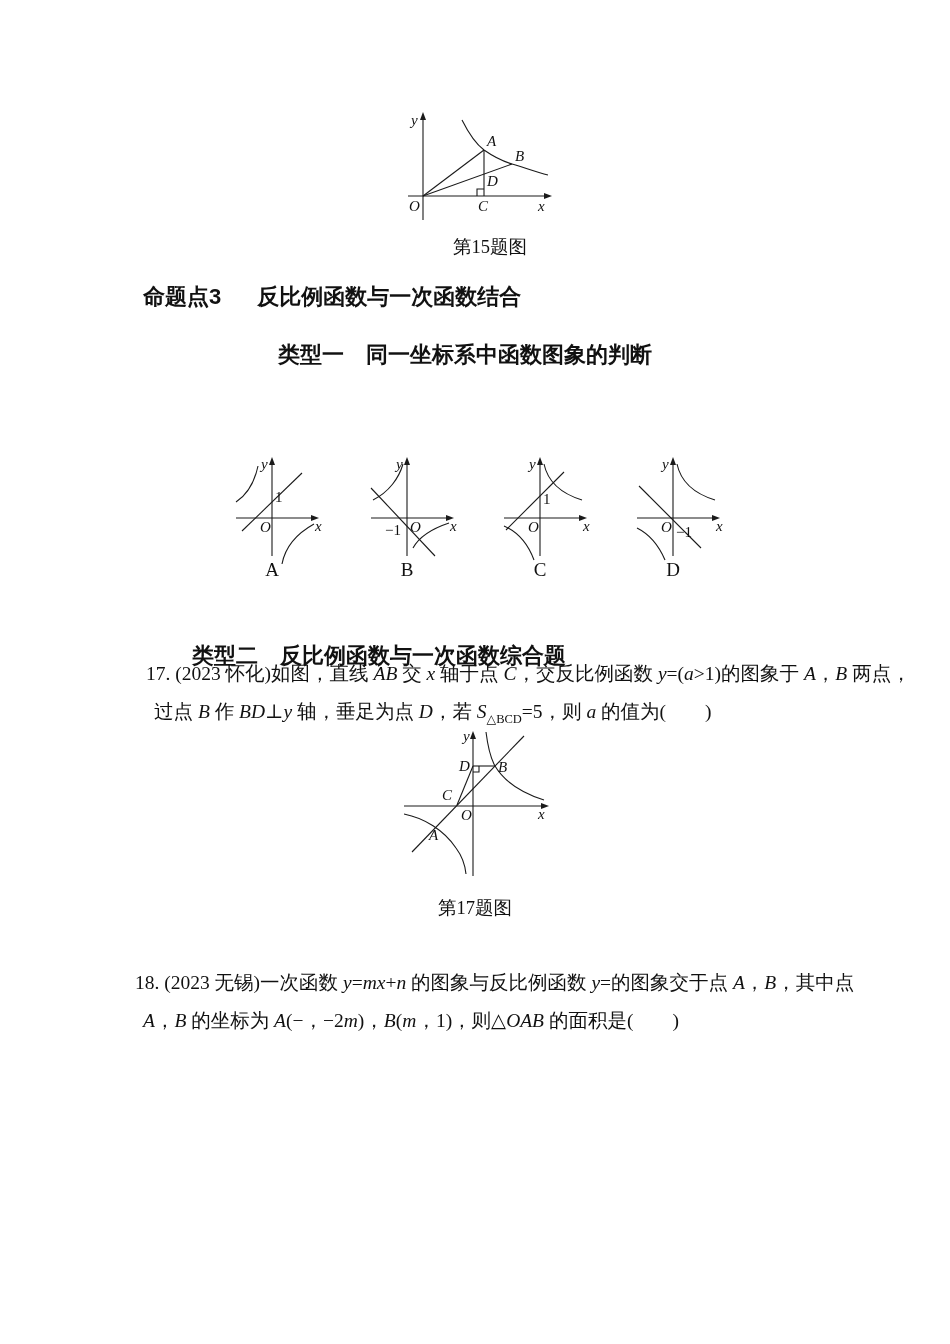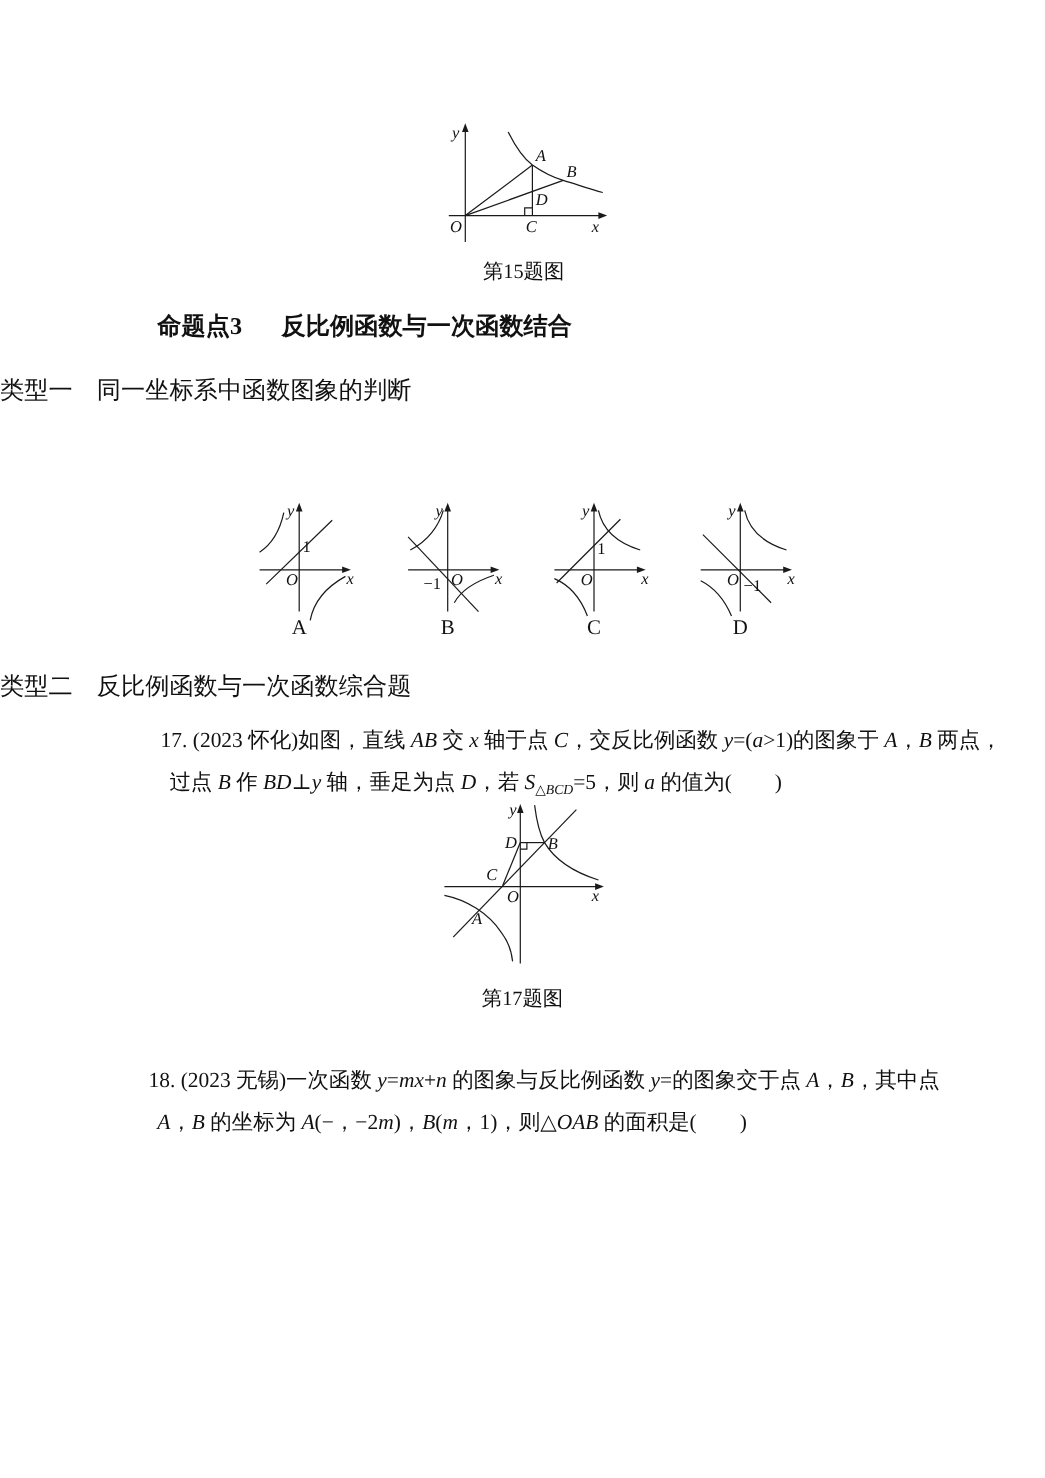--- a/index.html
+++ b/index.html
@@ -1,27 +1,27 @@
 <!DOCTYPE html>
 <html><head>
 <meta charset="utf-8">
 <style>
   html,body{margin:0;padding:0;background:#fff;}
   .page{position:relative;width:950px;height:1344px;background:#ffffff;
         font-family:"Liberation Serif","DejaVu Serif",serif;color:#111;overflow:hidden;}
-  .hd-left{position:absolute;font-family:Liberation Serif, serif;
+  .hd-left{position:absolute;font-family:Liberation Sans, sans-serif;
         font-weight:700;font-size:22px;white-space:nowrap;}
   .hd-left .hd-title{margin-left:36px;}
-  .hd-center{position:absolute;left:0;width:930px;
-        font-family:"Liberation Sans","DejaVu Sans",sans-serif;font-weight:400;font-size:22px;}
+  .hd-center{position:absolute;left:0;width:930px;text-align:center;
+        font-family:"Liberation Sans","DejaVu Sans",sans-serif;font-weight:700;font-size:22px;}
   .q{position:absolute;font-size:19.5px;line-height:38px;white-space:nowrap;}
   .q.lh40{line-height:40px;}
   .q .cont{padding-left:8px;}
   .vi{font-style:italic;}
-  .vsub{font-style:italic;font-size:12.5px;vertical-align:-5px;}
+  .vsub{font-size:12.5px;vertical-align:-5px;}
   .caption{position:absolute;text-align:center;font-size:18.5px;}
   svg{position:absolute;overflow:visible;}
   svg line, svg path, svg polyline, svg rect{stroke:#1a1a1a;stroke-width:1.1;fill:none;}
   svg polygon{fill:#1a1a1a;stroke:none;}
   svg text{font-family:"Liberation Serif","DejaVu Serif",serif;font-size:15px;
         font-style:italic;fill:#111;stroke:none;}
   svg text.up{font-style:normal;}
   svg text.letter{font-style:normal;font-size:19px;text-anchor:middle;}
 </style>
 </head>
@@ -40,21 +40,21 @@
     <line x1="86" y1="42" x2="86" y2="88"></line>
     <polyline points="79,88 79,81 86,81"></polyline>
     <text x="13" y="17">y</text>
     <text x="140" y="103">x</text>
     <text x="11" y="103">O</text>
     <text x="89" y="38">A</text>
     <text x="117" y="53">B</text>
     <text x="89" y="78">D</text>
     <text x="80" y="103">C</text>
   </svg>
-  <div class="caption" style="left:396px;top:234px;width:160px">第15题图</div>
+  <div class="caption" style="left:410px;top:234px;width:160px">第15题图</div>
 
   <div class="hd-left" style="left:143px;top:282px">
     <span>命题点3</span><span class="hd-title">反比例函数与一次函数结合</span>
   </div>
 
   <div class="hd-center" style="top:340px">类型一　同一坐标系中函数图象的判断</div>
 
 
   <svg style="left:230px;top:452px" width="95" height="128" viewBox="0 0 95 128">
     <line x1="42" y1="11" x2="42" y2="104"></line>
@@ -109,21 +109,21 @@
     <line x1="8" y1="34" x2="70" y2="96"></line>
     <path d="M46,12 C49,26 58,40 84,48"></path>
     <path d="M6,76 C18,82 28,94 34,108"></path>
     <text x="31" y="17">y</text>
     <text x="85" y="79">x</text>
     <text x="30" y="80">O</text>
     <text class="up" x="45" y="85">−1</text>
     <text class="letter" x="42" y="124">D</text>
   </svg>
 
-  <div class="hd-center" style="top:609px;width:758px">类型二　反比例函数与一次函数综合题</div>
+  <div class="hd-center" style="top:641px;width:758px">类型二　反比例函数与一次函数综合题</div>
 
   <div class="q" style="left:146px;top:655px">
     <div>17. (2023 怀化)如图，直线 <span class="vi">AB</span> 交 <span class="vi">x</span> 轴于点 <span class="vi">C</span>，交反比例函数 <span class="vi">y</span>=(<span class="vi">a</span>&gt;1)的图象于 <span class="vi">A</span>，<span class="vi">B</span> 两点，</div>
     <div class="cont">过点 <span class="vi">B</span> 作 <span class="vi">BD</span>⊥<span class="vi">y</span> 轴，垂足为点 <span class="vi">D</span>，若 <span class="vi">S</span><span class="vsub">△BCD</span>=5，则 <span class="vi">a</span> 的值为(　　)</div>
   </div>
 
   <svg style="left:400px;top:728px" width="150" height="152" viewBox="0 0 150 152">
     <line x1="73" y1="9" x2="73" y2="148"></line>
     <polygon points="73,3 70,11 76,11"></polygon>
     <line x1="4" y1="78" x2="144" y2="78"></line>

